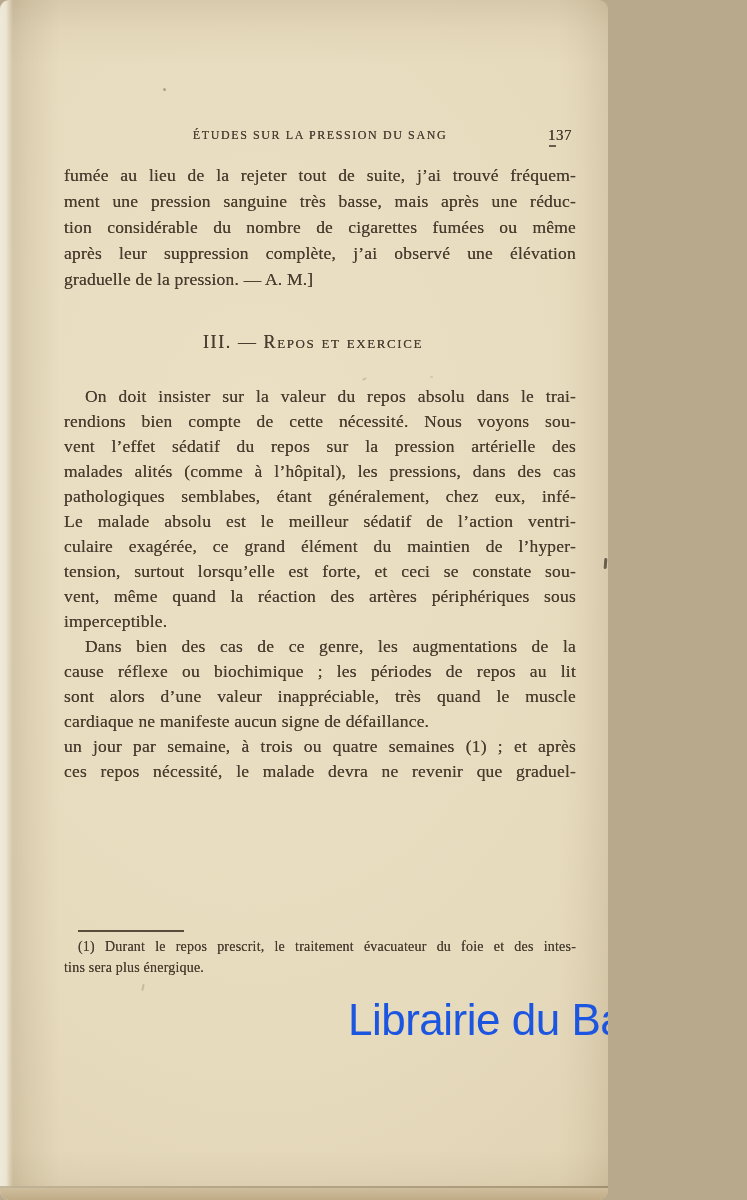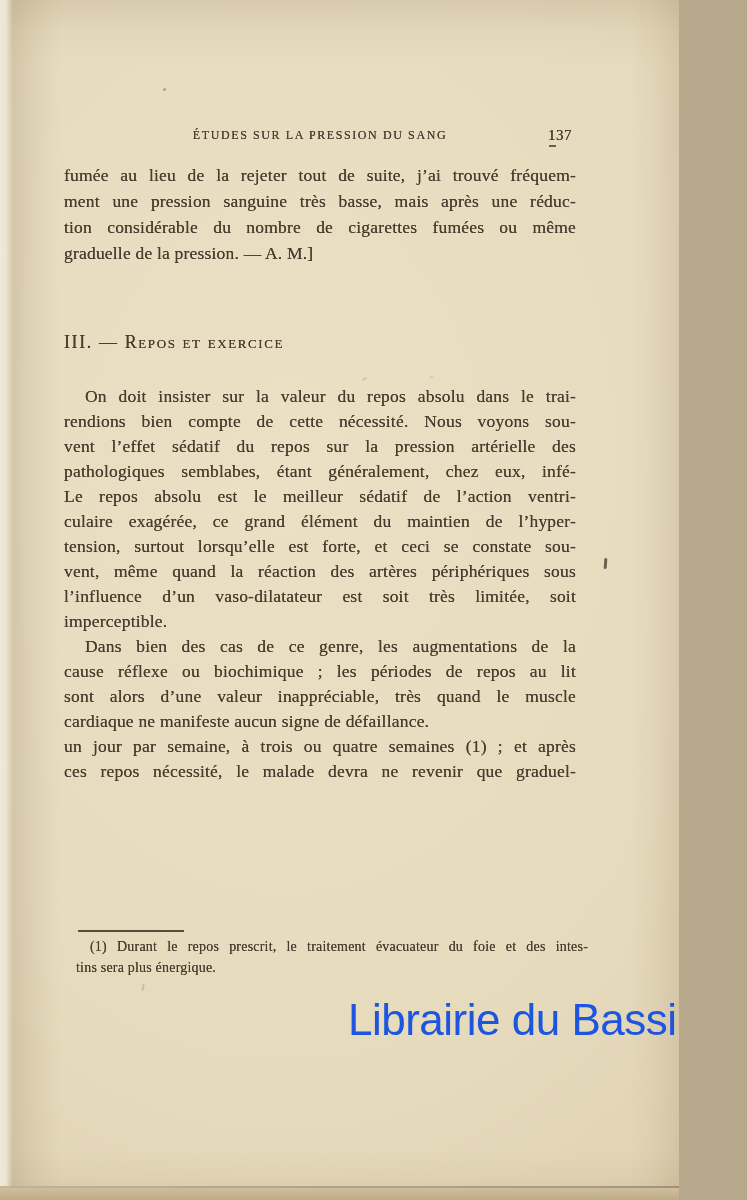--- a/index.html
+++ b/index.html
@@ -1,29 +1,30 @@
 <!DOCTYPE html>
 <html style="--paper: #e7dbbe; --ink: #473c2e; --wm: #1c55e0;"><head>
 <meta charset="utf-8">
 <style>
   html,body{margin:0;padding:0;background:#b9a98c;}
   .photo{
     position:relative;
-    width:679px;height:1200px;
+    width:608px;height:1200px;
     overflow:hidden;
     font-family:"Liberation Serif", serif;
     background:
       linear-gradient(90deg,#efe9da 0px,#ece5d2 6px,rgba(236,229,210,0) 13px),
       linear-gradient(90deg,rgba(120,96,60,0.20) 8px,rgba(120,96,60,0.10) 28px,rgba(120,96,60,0) 60px),
       linear-gradient(180deg,rgba(125,100,65,0.15) 0,rgba(125,100,65,0.05) 30px,rgba(125,100,65,0) 65px),
       linear-gradient(270deg,rgba(120,96,60,0.14) 0,rgba(120,96,60,0.05) 26px,rgba(120,96,60,0) 50px),
       linear-gradient(0deg,rgba(120,95,60,0.12) 0,rgba(120,95,60,0.05) 22px,rgba(120,95,60,0) 50px),
       radial-gradient(120% 90% at 42% 38%, #ebe0c4 0%, #e7dbbe 55%, #ddcfae 100%);
     background-color:var(--paper,#e7dbbe);
     color:var(--ink,#473c2e);
+    border-radius:9px;
   }
   
   .crease-right{position:absolute;top:0;bottom:14px;left:733px;width:2px;
     background:rgba(108,86,52,0.38);box-shadow:0 0 2px rgba(108,86,52,0.35);}
   .band-right{position:absolute;top:0;bottom:12px;left:736px;width:11px;
     background:linear-gradient(90deg,#d6c8a9,#cabb99);}
   .edge-bottom-line{position:absolute;left:0;right:0;top:1186px;height:2px;
     background:linear-gradient(90deg,rgba(190,178,150,0.9),rgba(110,88,55,0.35) 40%,rgba(110,88,55,0.45));}
   .strip-bottom{position:absolute;left:0;right:0;top:1188px;height:12px;
     background:linear-gradient(180deg,#cfbe9d,#c0ab86);}
@@ -46,25 +47,25 @@
   .textblock{position:absolute;left:64px;width:512px;}
   .p1{top:162px;}
   .flow{top:384px;}
   .line{height:25px;line-height:25px;font-size:17.5px;letter-spacing:.2px;
     text-align:justify;text-align-last:justify;overflow:hidden;
     text-shadow:0 0 .45px rgba(71,60,46,.85);}
   .p1 .line{height:26px;line-height:26px;}
   .line.loose{text-align-last:left;}
   .line.indent{text-indent:21px;}
   .section-heading{position:absolute;left:64px;width:512px;top:331px;height:22px;line-height:22px;
-    text-align:left;font-size:18px;font-variant:small-caps;letter-spacing:1.6px;
+    text-align:center;font-size:18px;font-variant:small-caps;letter-spacing:1.6px;
     padding-right:14px;box-sizing:border-box;text-shadow:0 0 .4px rgba(71,60,46,.85);}
   
   .footnote-rule{position:absolute;left:78px;top:930px;width:106px;height:1.5px;background:#5a4c3a;}
-  .footnote{position:absolute;left:64px;width:512px;top:936px;margin-left:12px;}
+  .footnote{position:absolute;left:64px;width:512px;top:936px;}
   .footnote .line{height:21px;line-height:21px;font-size:14px;letter-spacing:.2px;}
   .footnote .line.indent{text-indent:14px;}
   
   .watermark{position:absolute;left:348px;top:997px;height:46px;line-height:46px;
     font-family:"Liberation Sans", sans-serif;font-size:44px;letter-spacing:-0.5px;
     color:var(--wm,#1c55e0);white-space:nowrap;}
 </style>
 </head>
 <body>
 
@@ -73,36 +74,37 @@
   <div class="header">
     <div class="running-title">ÉTUDES SUR LA PRESSION DU SANG</div>
     <div class="page-number">137</div>
     <div class="pagenum-mark"></div>
   </div>
 
   <div class="textblock p1">
       <div class="line">fumée au lieu de la rejeter tout de suite, j’ai trouvé fréquem-</div>
       <div class="line">ment une pression sanguine très basse, mais après une réduc-</div>
       <div class="line">tion considérable du nombre de cigarettes fumées ou même</div>
+      <div class="line">après leur suppression complète, j’ai observé une élévation</div>
       <div class="line loose">graduelle de la pression. — A. M.]</div>
     </div>
 
   <div class="section-heading">III. — Repos et exercice</div>
 
   <div class="textblock flow">
     <div>
         <div class="line indent">On doit insister sur la valeur du repos absolu dans le trai-</div>
         <div class="line">rendions bien compte de cette nécessité. Nous voyons sou-</div>
         <div class="line">vent l’effet sédatif du repos sur la pression artérielle des</div>
+        <div class="line">malades alités (comme à l’hôpital), les pressions, dans des cas</div>
         <div class="line">pathologiques semblabes, étant généralement, chez eux, infé-</div>
-        <div class="line">Le repos absolu est le meilleur sédatif de l’action ventri-</div>
+        <div class="line">Le malade absolu est le meilleur sédatif de l’action ventri-</div>
         <div class="line">culaire exagérée, ce grand élément du maintien de l’hyper-</div>
         <div class="line">tension, surtout lorsqu’elle est forte, et ceci se constate sou-</div>
         <div class="line">vent, même quand la réaction des artères périphériques sous</div>
-        <div class="line">l’influence d’un vaso-dilatateur est soit très limitée, soit</div>
         <div class="line loose">imperceptible.</div>
       </div>
     <div>
         <div class="line indent">Dans bien des cas de ce genre, les augmentations de la</div>
         <div class="line">cause réflexe ou biochimique ; les périodes de repos au lit</div>
         <div class="line">sont alors d’une valeur inappréciable, très quand le muscle</div>
         <div class="line loose">cardiaque ne manifeste aucun signe de défaillance.</div>
       </div>
     <div>
         <div class="line">un jour par semaine, à trois ou quatre semaines (1) ; et après</div>

